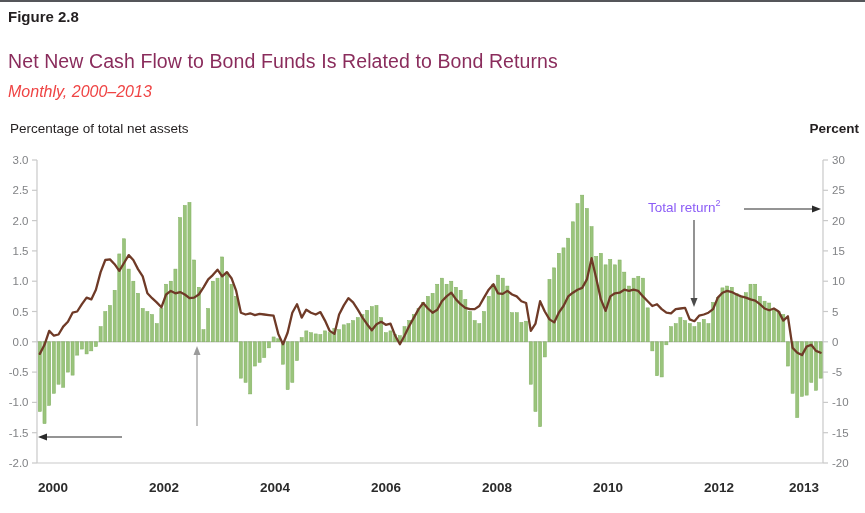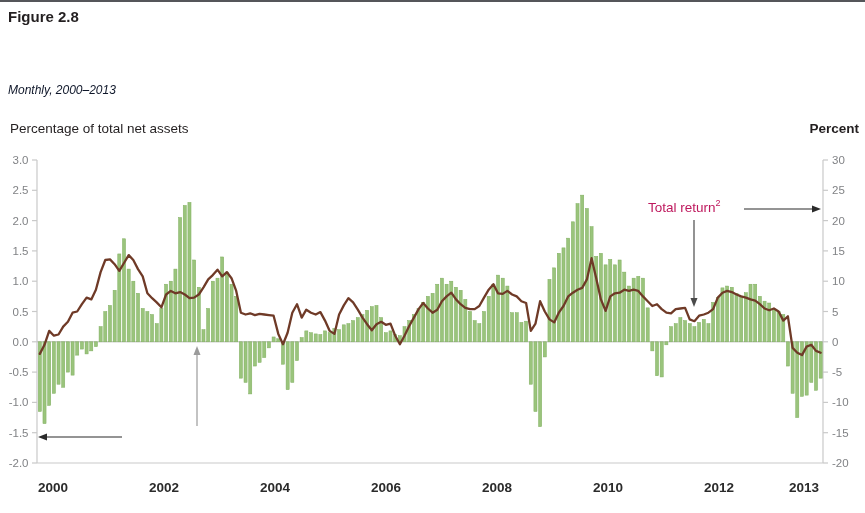--- a/index.html
+++ b/index.html
@@ -4,36 +4,37 @@
 <style>
   html,body{margin:0;padding:0;background:#ffffff;}
   #frame{
     position:relative;width:865px;height:513px;background:#ffffff;overflow:hidden;
     font-family:"Liberation Sans","DejaVu Sans",sans-serif;
   }
   #top-rule{position:absolute;left:0;top:0;width:865px;height:2px;}
   .abs{position:absolute;}
   #figure-label{left:8px;top:8px;font-size:15px;font-weight:700;color:#231f20;}
   #chart-title{left:8px;top:50px;font-size:19.5px;font-weight:400;letter-spacing:.1px;}
-  #chart-subtitle{left:8px;top:83px;font-size:12px;font-style:italic;color:#0f172a;}
+  #chart-subtitle{left:8px;top:83px;font-size:16px;font-style:italic;color:#ef4444;}
   #left-axis-title{left:10px;top:121px;font-size:13.5px;font-weight:400;color:#231f20;}
   #right-axis-title{right:6px;top:121px;font-size:13.5px;font-weight:700;color:#231f20;}
   #chart-svg{position:absolute;left:0;top:0;}
-  .anno{font-size:13.5px;color:#be185d;white-space:nowrap;}
+  .anno{font-size:13.5px;color:#8b5cf6;white-space:nowrap;}
   .anno sup{font-size:9px;}
   #nncf-label{left:128px;top:428px;}
   #tr-label{left:648px;top:198px;}
 </style>
 </head>
 <body>
 
 <div id="frame">
   <div id="top-rule" style="background: rgb(85, 86, 90);"></div>
 
   <div class="abs" id="figure-label">Figure 2.8</div>
+  <div class="abs" id="chart-title" style="color: rgb(138, 44, 92);">Net New Cash Flow to Bond Funds Is Related to Bond Returns</div>
   <div class="abs" id="chart-subtitle">Monthly, 2000–2013</div>
 
   <div class="abs" id="left-axis-title">Percentage of total net assets</div>
   <div class="abs" id="right-axis-title">Percent</div>
 
   <svg id="chart-svg" width="865" height="513">
       <line x1="37" y1="160" x2="37" y2="463" stroke="#c9c9c9" stroke-width="1.2"></line>
       <line x1="823" y1="160" x2="823" y2="463" stroke="#c9c9c9" stroke-width="1.2"></line>
       <line x1="37" y1="463" x2="823" y2="463" stroke="#c9c9c9" stroke-width="1.2"></line>
       <line x1="37" y1="341.8" x2="823" y2="341.8" stroke="#b8b8b8" stroke-width="1"></line>

